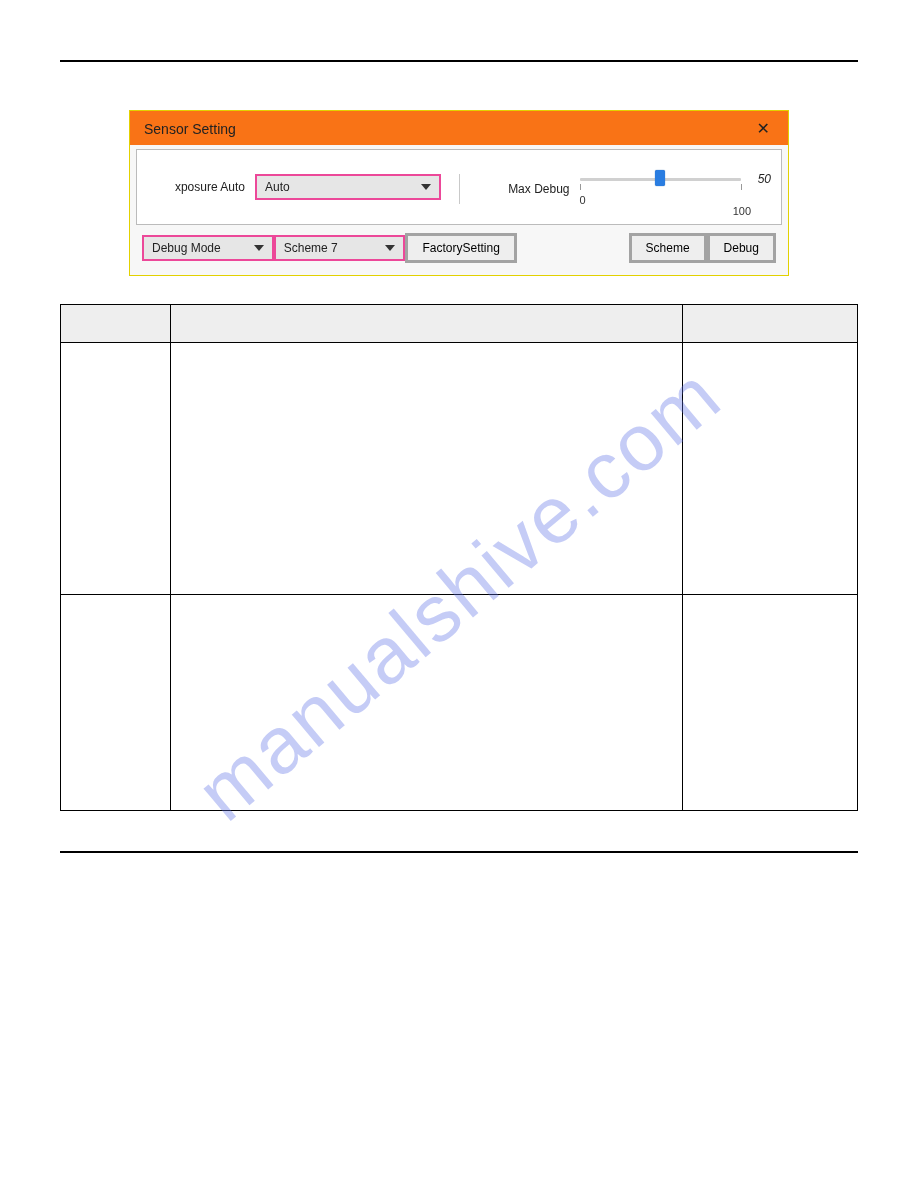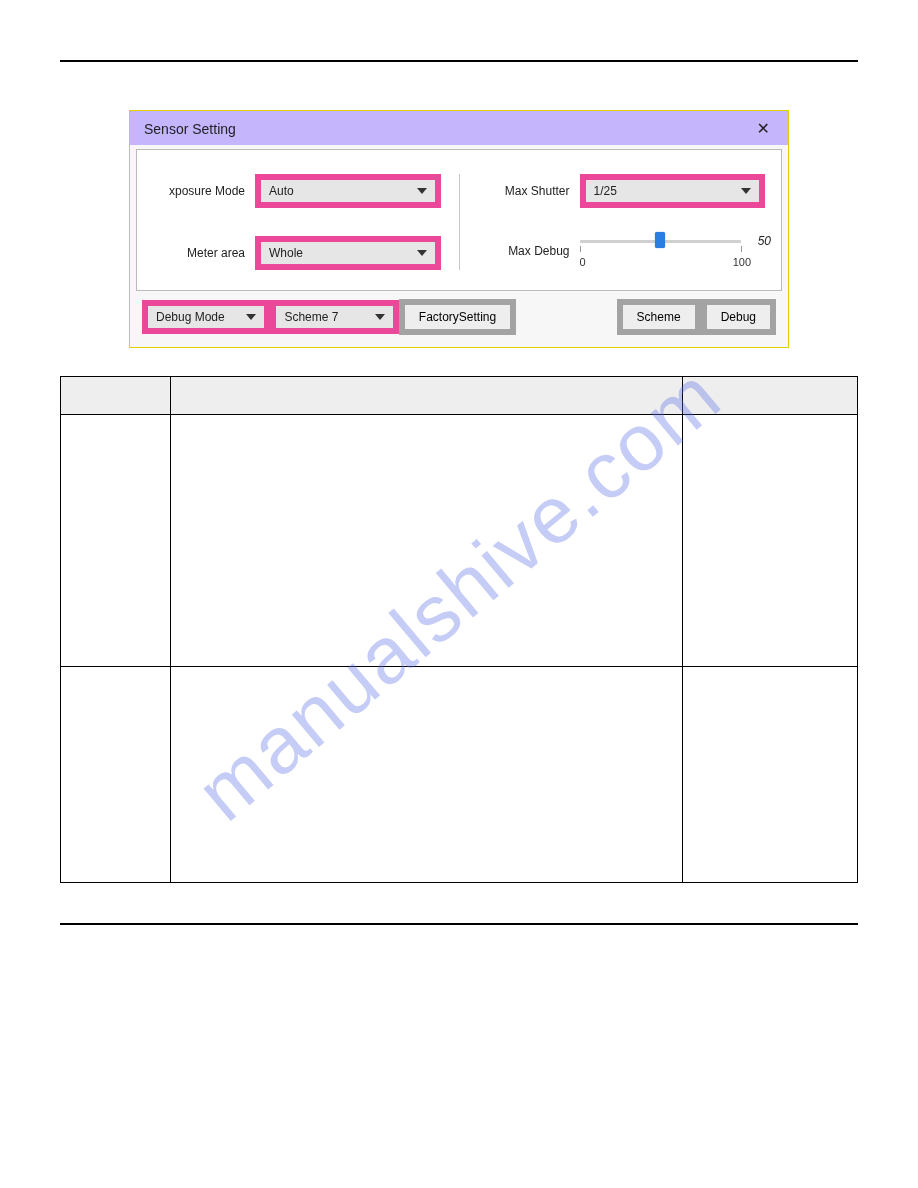--- a/index.html
+++ b/index.html
@@ -22,21 +22,21 @@
   }
   .rule-bottom {
     border-top: 2px solid #000;
     margin: 40px 0 0 0;
   }
   
   .dialog-wrap {
     width: 660px;
     margin: 0 auto 28px auto;
     border: 1px solid #e2d100;
-    background: #c4b5fd;
+    background: #f97316;
     box-sizing: border-box;
     position: relative;
   }
   .dlg-titlebar {
     display: flex;
     align-items: center;
     justify-content: space-between;
     padding: 8px 12px 6px 14px;
     font-size: 14px;
   }
@@ -94,21 +94,21 @@
     width: 92px;
     text-align: right;
     font-size: 12px;
   }
   .select {
     flex: 1;
     display: flex;
     align-items: center;
     justify-content: space-between;
     background: #e6e6e6;
-    border: 6px solid #ec4899;
+    border: 2px solid #ec4899;
     padding: 4px 8px;
     font-size: 12px;
     cursor: pointer;
   }
   .chev {
     width: 0; height: 0;
     border-left: 5px solid transparent;
     border-right: 5px solid transparent;
     border-top: 6px solid #333;
   }
@@ -145,30 +145,30 @@
     font-size: 12px;
     font-style: italic;
   }
   .slider-min, .slider-max {
     position: absolute;
     top: 20px;
     font-size: 11px;
     color: #333;
   }
   .slider-min { left: 0; }
-  .slider-max { right: 14px; }
+  .slider-max { right: 14px; margin-top: 11px; }
   .dlg-footer {
     display: flex;
     align-items: center;
     padding: 8px 6px 6px 6px;
     font-size: 12px;
   }
   .btn {
     background: #eee;
-    border: 6px solid #a3a3a3;
+    border: 3px solid #a3a3a3;
     padding: 5px 14px;
     font-size: 12px;
     cursor: pointer;
   }
   .footer-spacer { flex: 1; }
   
   .wm {
     position: absolute;
     left: 50%; top: 50%;
     transform: translate(-50%, -50%) rotate(-40deg);
@@ -214,43 +214,29 @@
   <div class="dialog-wrap">
     <div class="dlg-titlebar">
       <span>Sensor Setting</span>
       <span class="dlg-close">✕</span>
     </div>
     <div class="dlg-body">
 
       <div class="panel">
         <div class="col col-left">
           <div class="field-row">
-            <div class="field-label">xposure Mode</div>
+            <div class="field-label">xposure Auto</div>
             <div class="select">
               <span>Auto</span>
               <span class="chev"></span>
             </div>
           </div>
-          <div class="field-row">
-            <div class="field-label">Meter area</div>
-            <div class="select">
-              <span>Whole</span>
-              <span class="chev"></span>
-            </div>
-          </div>
         </div>
 
         <div class="col col-right">
-          <div class="field-row">
-            <div class="field-label">Max Shutter</div>
-            <div class="select">
-              <span>1/25</span>
-              <span class="chev"></span>
-            </div>
-          </div>
           <div class="field-row">
             <div class="field-label">Max Debug</div>
             <div class="slider-wrap">
               <div class="slider-track"></div>
               <div class="slider-tick" style="left:0"></div>
               <div class="slider-tick" style="left:calc(100% - 24px)"></div>
               <div class="slider-thumb" style="left:calc((100% - 24px) * 0.5 - 5px)"></div>
               <div class="slider-val">50</div>
               <div class="slider-min">0</div>
               <div class="slider-max">100</div>

